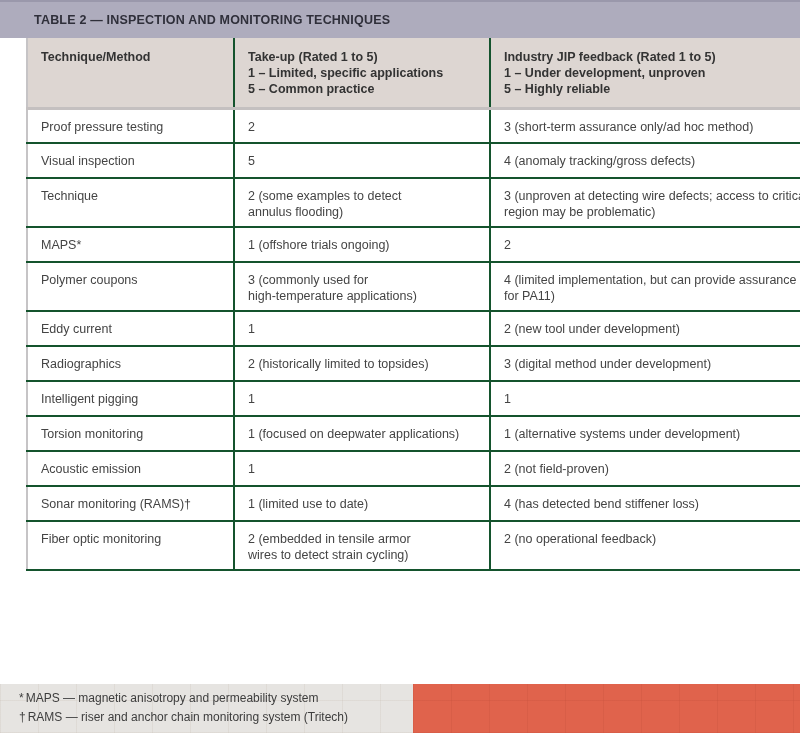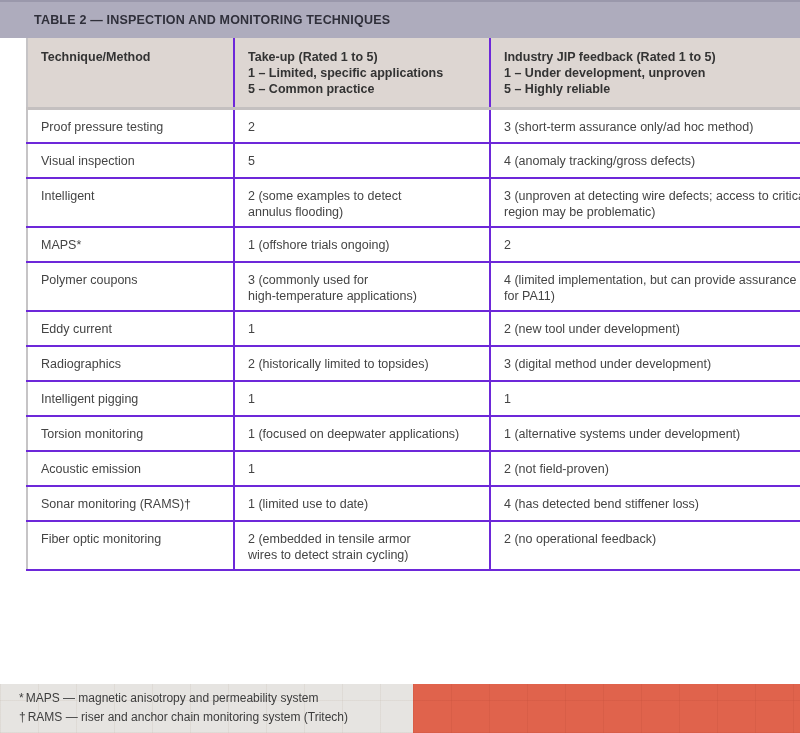--- a/index.html
+++ b/index.html
@@ -25,21 +25,21 @@
       width: 800px;
       border-collapse: collapse;
       table-layout: fixed;
       font-size: 12.5px;
       margin-left: 26px;
     }
     col.c1 { width: 207px; }
     col.c2 { width: 256px; }
     col.c3 { width: 337px; }
     th, td {
-      border: 2px solid #6d28d9;
+      border: 2px solid #14532d;
       text-align: left;
       vertical-align: top;
       padding: 9px 8px 6px 13px;
       line-height: 16px;
       white-space: pre-line;
     }
     th:first-child, td:first-child { border-left: 2px solid #c6c4c6; }
     th:last-child, td:last-child { border-right: none; }
     thead th {
       background: #ddd6d2;
@@ -101,21 +101,21 @@
       <td>Proof pressure testing</td>
       <td>2</td>
       <td>3 (short-term assurance only/ad hoc method)</td>
     </tr>
     <tr class="r1">
       <td>Visual inspection</td>
       <td>5</td>
       <td>4 (anomaly tracking/gross defects)</td>
     </tr>
     <tr class="r2">
-      <td>Intelligent</td>
+      <td>Technique</td>
       <td>2 (some examples to detect
 annulus flooding)</td>
       <td>3 (unproven at detecting wire defects; access to critical
 region may be problematic)</td>
     </tr>
     <tr class="r1">
       <td>MAPS*</td>
       <td>1 (offshore trials ongoing)</td>
       <td>2</td>
     </tr>

